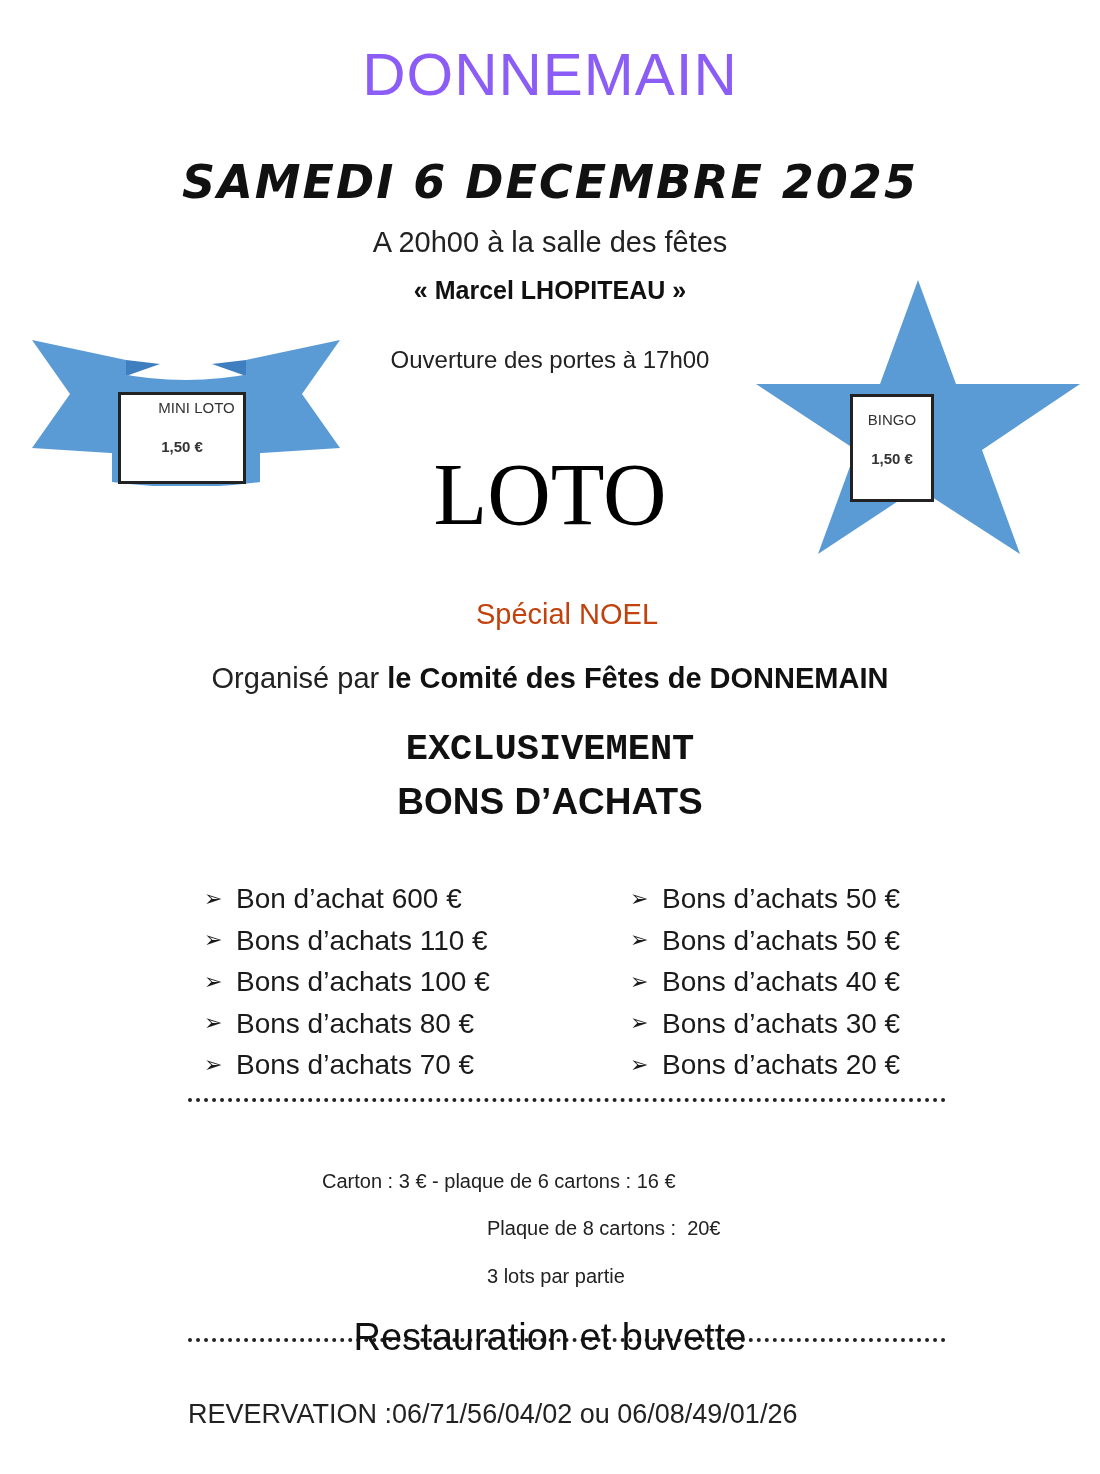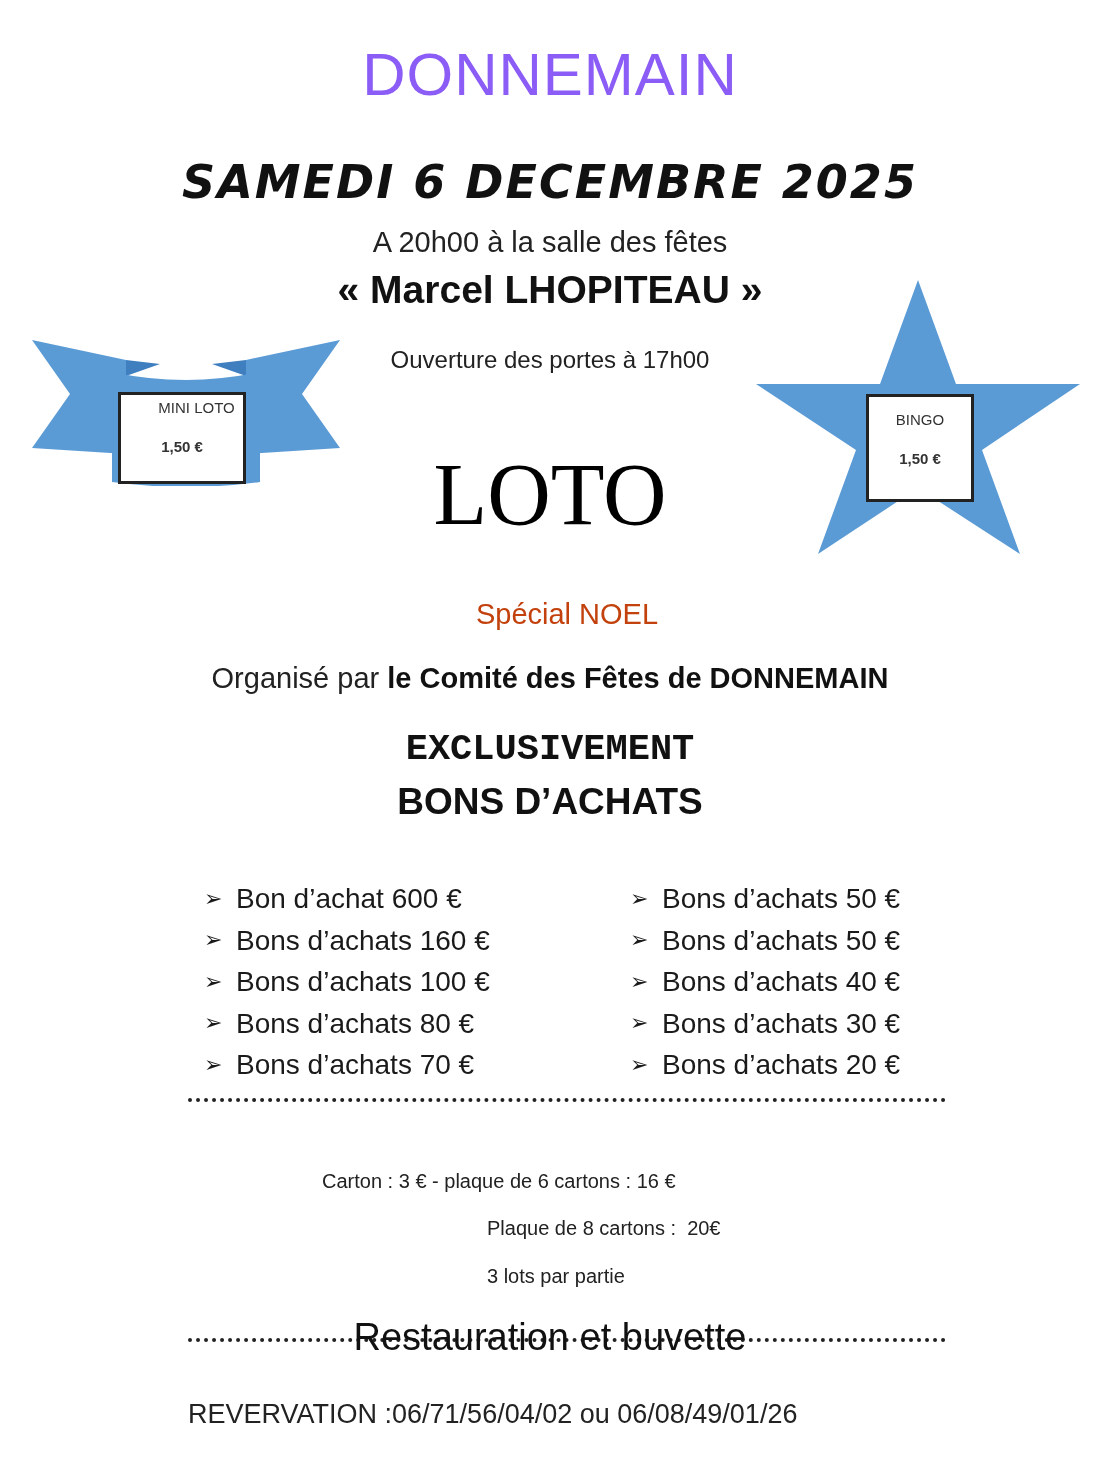--- a/index.html
+++ b/index.html
@@ -2,21 +2,21 @@
 <html><head>
   <meta charset="utf-8">
   <style>
     html, body { margin: 0; padding: 0; background: #ffffff; }
     body { width: 1100px; height: 1474px; position: relative; overflow: hidden; color: #111; font-family: "Liberation Sans", sans-serif; }
     .abs { position: absolute; }
     .center { left: 0; width: 1100px; text-align: center; }
     .title { top: 20px; font-size: 60px; font-weight: 400; letter-spacing: 1px; line-height: 110px; color: #8b5cf6; }
     .date { top: 152px; font-size: 46px; font-weight: 700; font-style: italic; letter-spacing: 2px; font-family: "DejaVu Sans", sans-serif; line-height: 60px; }
     .line1 { top: 222px; font-size: 29px; line-height: 40px; color: #222; }
-    .line2 { top: 270px; font-size: 39px; font-weight: 700; line-height: 40px; color: #111; }
+    .line2 { top: 270px; font-size: 25px; font-weight: 700; line-height: 40px; color: #111; }
     .doors { top: 343px; font-size: 24px; line-height: 34px; color: #222; }
     .loto { top: 440px; font-size: 88px; font-family: "Liberation Serif", serif; line-height: 110px; color: #000; }
     .special { top: 594px; font-size: 29px; line-height: 40px; color: #c2410c; padding-left: 17px; }
     .org { top: 658px; font-size: 29px; line-height: 40px; color: #222; }
     .org b { color: #111; }
     .excl { top: 726px; font-size: 37px; font-weight: 700; line-height: 46px; font-family: Liberation Mono, monospace; }
     .bons { top: 779px; font-size: 37px; font-weight: 700; line-height: 46px; }
     .prize-col { top: 878px; width: 360px; }
     .prize { font-size: 28px; line-height: 41.5px; white-space: nowrap; color: #1a1a1a; display: flex; align-items: center; }
     .arrow { display: inline-block; width: 22px; margin-right: 10px; font-size: 22px; line-height: 22px; }
@@ -50,42 +50,42 @@
   <div class="abs label-box" style="left:88px; top:56px; width:128px; height:92px;">
     <div style="margin-top:4px;padding-left:29px;">MINI LOTO</div>
     <div style="margin-top:22px; font-weight:700;">1,50 €</div>
   </div>
 </div>
 
 <div class="abs" style="left:756px; top:278px; width:330px; height:280px;">
   <svg width="330" height="280" viewBox="0 0 330 280" style="position:absolute;left:0;top:0;">
     <polygon points="162,2 200,106 324,106 226,172 264,276 162,210 62,276 100,172 0,106 124,106" fill="#5b9bd5"></polygon>
   </svg>
-  <div class="abs label-box" style="left:110px; top:116px; width:108px; height:108px;">
+  <div class="abs label-box" style="left:94px; top:116px; width:84px; height:108px;">
     <div style="margin-top:14px;">BINGO</div>
     <div style="margin-top:22px; font-weight:700;">1,50 €</div>
   </div>
 </div>
 
 <div class="abs center loto">LOTO</div>
 <div class="abs center special">Spécial NOEL</div>
 <div class="abs center org">
   <span>Organisé par </span><b>le Comité des Fêtes de DONNEMAIN</b>
 </div>
 <div class="abs center excl">EXCLUSIVEMENT</div>
 <div class="abs center bons">BONS D’ACHATS</div>
 
 <div class="abs prize-col" style="left:204px;">
   <div class="prize">
       <span class="arrow">➢</span>
       <span>Bon d’achat 600 €</span>
     </div>
   <div class="prize">
       <span class="arrow">➢</span>
-      <span>Bons d’achats 160 €</span>
+      <span>Bons d’achats 110 €</span>
     </div>
   <div class="prize">
       <span class="arrow">➢</span>
       <span>Bons d’achats 100 €</span>
     </div>
   <div class="prize">
       <span class="arrow">➢</span>
       <span>Bons d’achats 80 €</span>
     </div>
   <div class="prize">

